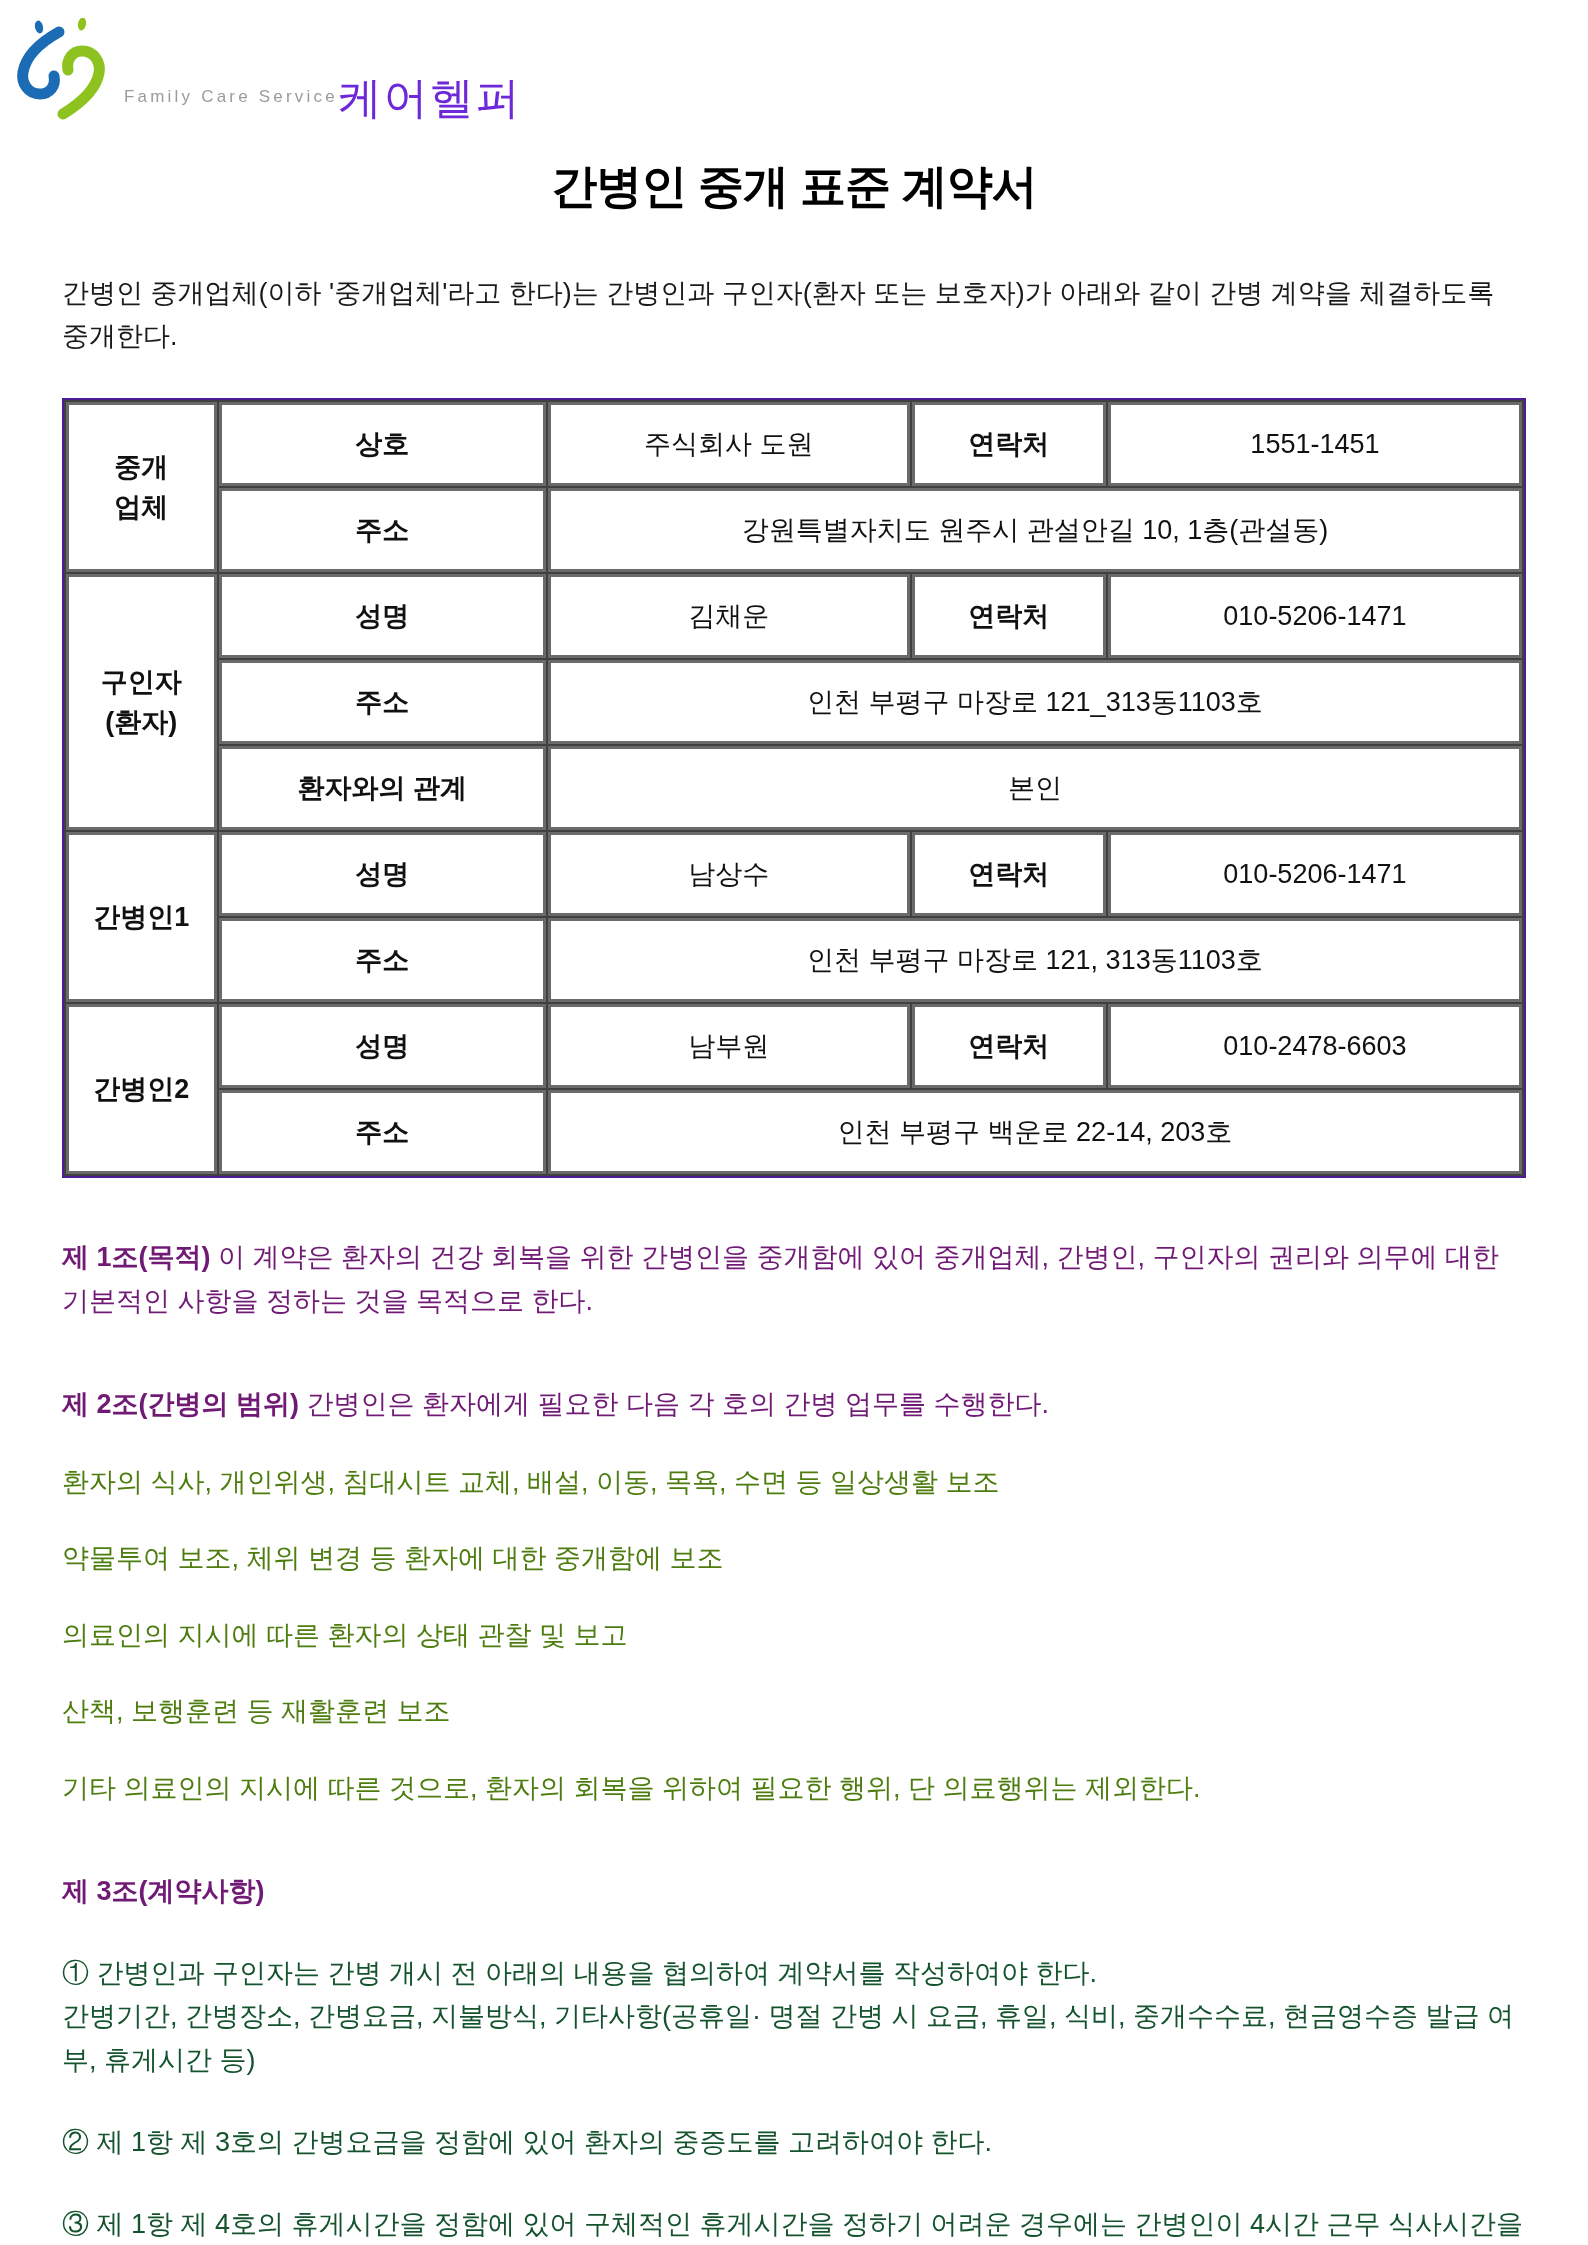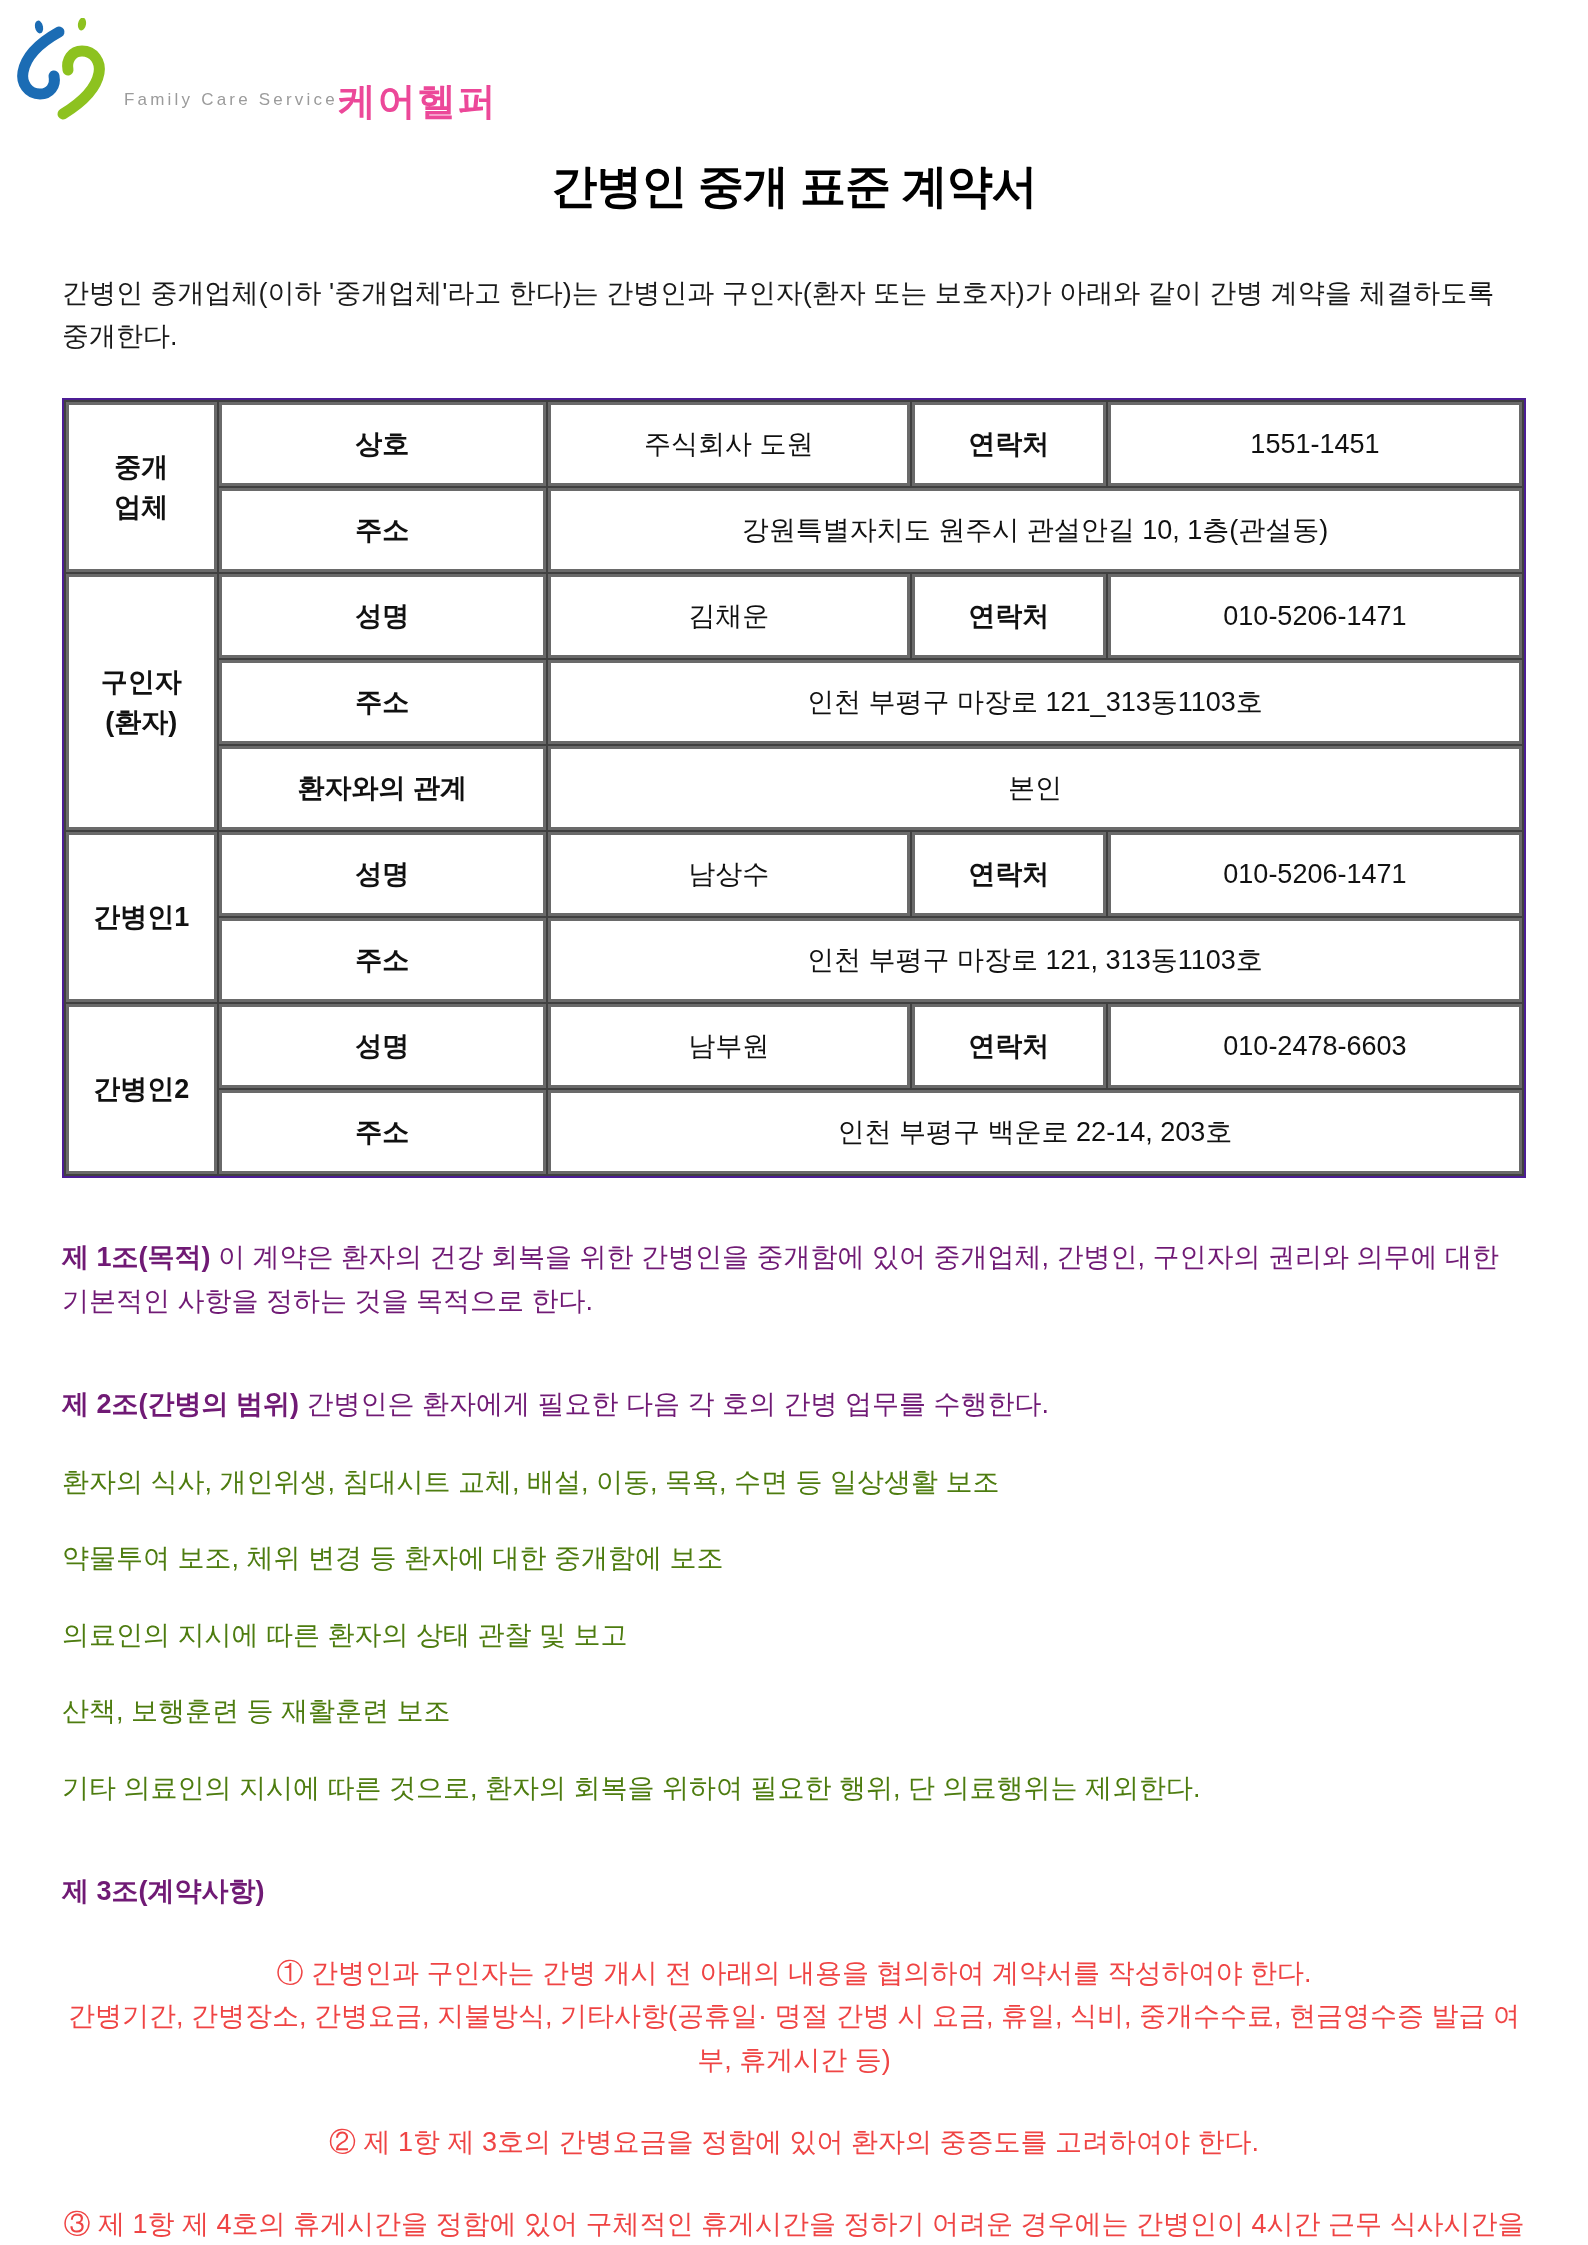--- a/index.html
+++ b/index.html
@@ -27,23 +27,23 @@
   .logo-text-block { display: flex; flex-direction: row; align-items: center; margin-left: 12px; padding-bottom: 2px; }
   .logo-tagline {
     font-size: 17px;
     letter-spacing: 3.2px;
     color: #9b9b9b;
     font-weight: 500;
     margin-bottom: 2px;
     white-space: nowrap;
   }
   .logo-brand {
-    font-size: 38px;
-    font-weight: 700;
-    color: #ec4899;
+    font-size: 44px;
+    font-weight: 400;
+    color: #6d28d9;
     letter-spacing: 2px;
     line-height: 1;
     white-space: nowrap;
   }
 
   
   .doc-title {
     margin-top: 34px;
     text-align: center;
     font-size: 46px;
@@ -97,23 +97,22 @@
   .scope-item {
     font-size: 27px;
     line-height: 1.5;
     margin-top: 36px;
     color: #4d7c0f;
   }
   .clause {
     font-size: 27px;
     line-height: 1.62;
     margin-top: 38px;
-    color: #ef4444;
+    color: #14532d;
     white-space: pre-line;
-    text-align: center;
   }
 </style>
 </head>
 <body>
 
 <div class="page">
 
   <div class="logo-row">
     <svg class="logo-mark" viewBox="0 0 104 104">
 

